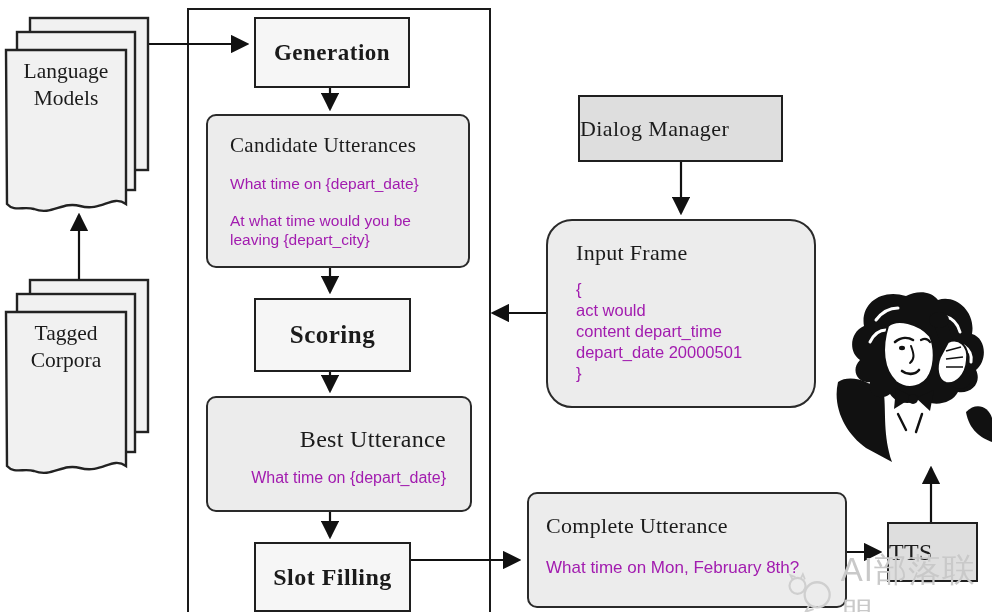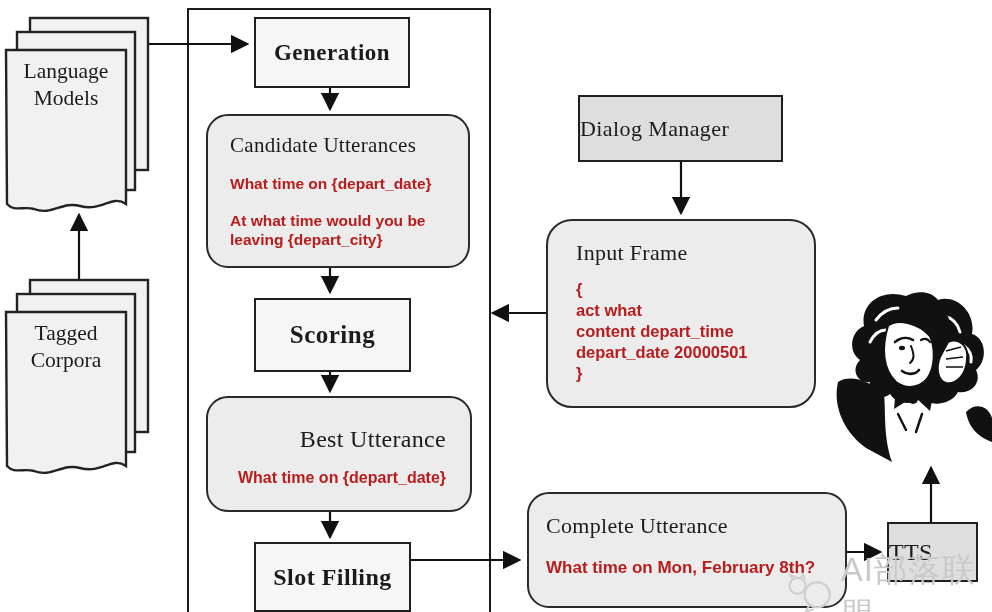--- a/index.html
+++ b/index.html
@@ -8,23 +8,23 @@
   .abs{position:absolute;}
   
   .frame{left:187px;top:8px;width:300px;height:620px;border:2px solid #1a1a1a;z-index:0;background:transparent;}
   
   .arrows{left:0;top:0;width:992px;height:612px;z-index:1;}
   .arrows line{stroke:#111;stroke-width:2.2px;}
   
   .pbox{background:#f6f6f6;border:2px solid #1f1f1f;z-index:2;display:flex;align-items:center;justify-content:center;
         font-weight:bold;font-size:23px;letter-spacing:.5px;}
   
-  .rbox{background:#ececec;border:2px solid #2a2a2a;border-radius:22px;z-index:2;box-sizing:border-box;}
+  .rbox{background:#ececec;border:2px solid #2a2a2a;border-radius:10px;z-index:2;box-sizing:border-box;}
   .rbox .rtitle{font-size:21px;letter-spacing:.3px;}
-  .rbox .rline{font-family:"Liberation Sans","DejaVu Sans",sans-serif;font-size:15.5px;color:#b91c1c;font-weight:bold;}
+  .rbox .rline{font-family:"Liberation Sans","DejaVu Sans",sans-serif;font-size:15.5px;color:#a21caf;}
   
   .gbox{background:#dedede;border:2.5px solid #1f1f1f;z-index:2;display:flex;align-items:center;
         font-size:22px;letter-spacing:.4px;box-sizing:border-box;}
   
   .stack{z-index:2;}
   .stack svg .page{fill:#f1f1f1;stroke:#222;stroke-width:2.4px;}
   .stack-label{position:absolute;left:0px;top:42px;width:124px;text-align:center;font-size:21.5px;line-height:27px;}
   .wm{z-index:6;display:flex;align-items:center;gap:4px;}
   .wm-text{font-family:"Liberation Sans","DejaVu Sans",sans-serif;font-size:33px;color:#c9c9c9;letter-spacing:1px;}
   .listener{z-index:1;}
@@ -97,21 +97,21 @@
   </div>
 
   <div class="abs gbox" style="left:578px;top:95px;width:205px;height:67px;">
     <span>Dialog Manager</span>
   </div>
 
   <div class="abs rbox" style="left:546px;top:219px;width:270px;height:189px;padding:19px 28px;border-radius:26px;">
     <div class="rtitle" style="font-size:22px;">Input Frame</div>
     <div style="margin-top:13px;">
       <div class="rline" style="font-size:16.5px;line-height:21px;">{</div>
-      <div class="rline" style="font-size:16.5px;line-height:21px;">act what</div>
+      <div class="rline" style="font-size:16.5px;line-height:21px;">act would</div>
       <div class="rline" style="font-size:16.5px;line-height:21px;">content depart_time</div>
       <div class="rline" style="font-size:16.5px;line-height:21px;">depart_date 20000501</div>
       <div class="rline" style="font-size:16.5px;line-height:21px;">}</div>
     </div>
   </div>
 
   <div class="abs rbox" style="left:527px;top:492px;width:320px;height:116px;padding:19px 17px;">
     <div class="rtitle" style="font-size:22px;">Complete Utterance</div>
     <div class="rline" style="margin-top:19px;font-size:17px;">What time on Mon, February 8th?</div>
   </div>

